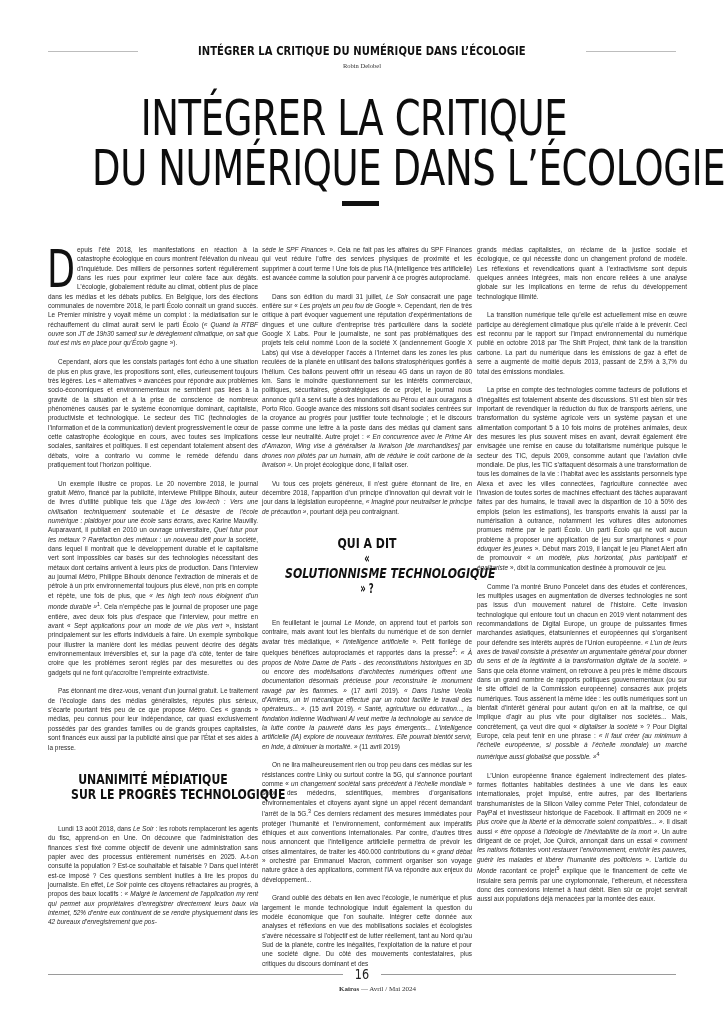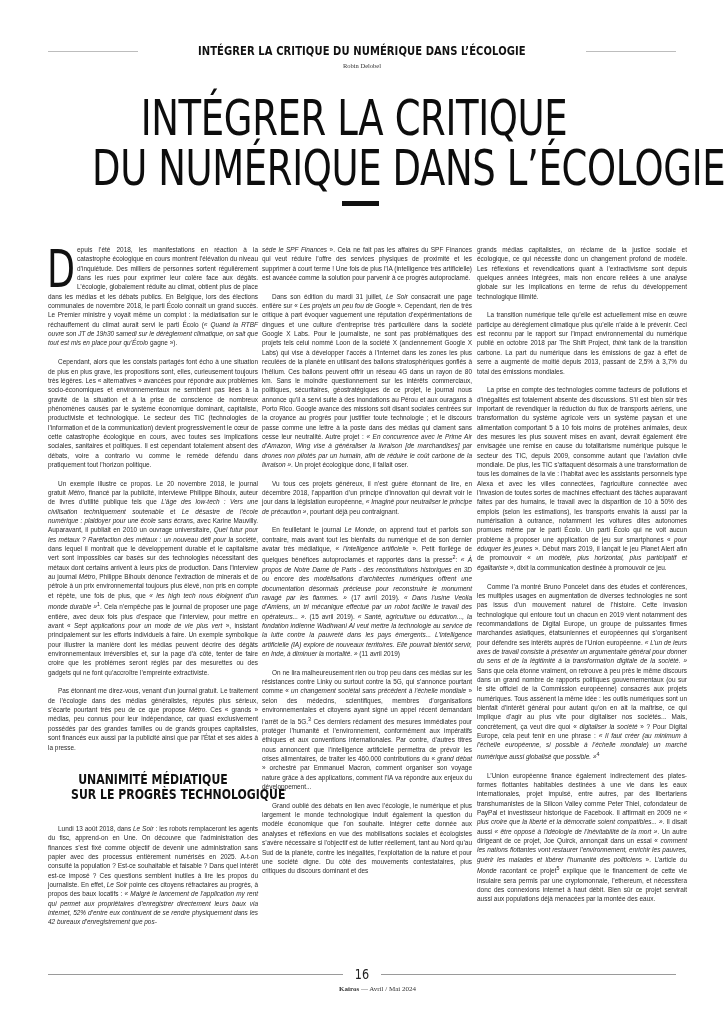--- a/index.html
+++ b/index.html
@@ -85,20 +85,24 @@
     <span>UNANIMITÉ MÉDIATIQUE</span>
     <span>SUR LE PROGRÈS TECHNOLOGIQUE</span>
   </h2>
   <p><span>Lundi 13 août 2018, dans </span><em>Le Soir</em><span> : les robots remplaceront les agents du fisc, apprend-on en Une. On découvre que l’administration des finances s’est fixé comme objectif de devenir une administration sans papier avec des processus entièrement numérisés en 2025. A-t-on consulté la population ? Est-ce souhaitable et faisable ? Dans quel intérêt est-ce imposé ? Ces questions semblent inutiles à lire les propos du journaliste. En effet, </span><em>Le Soir</em><span> pointe ces citoyens réfractaires au progrès, à propos des baux locatifs : </span><em>« Malgré le lancement de l’application my rent qui permet aux propriétaires d’enregistrer directement leurs baux via internet, 52% d’entre eux continuent de se rendre physiquement dans les 42 bureaux d’enregistrement que pos-</em></p>
 </div>
 
 <div class="col col2">
   <p class="noindent"><em>sède le SPF Finances</em><span> ». Cela ne fait pas les affaires du SPF Finances qui veut réduire l’offre des services physiques de proximité et les supprimer à court terme ! Une fois de plus l’IA (intelligence très artificielle) est avancée comme la solution pour parvenir à ce progrès autoproclamé.</span></p>
   <p><span>Dans son édition du mardi 31 juillet, </span><em>Le Soir</em><span> consacrait une page entière sur « </span><em>Les projets un peu fou de Google</em><span> ». Cependant, rien de très critique à part évoquer vaguement une réputation d’expérimentations de dingues et une culture d’entreprise très particulière dans la société Google X Labs. Pour le journaliste, ne sont pas problématiques des projets tels celui nommé Loon de la société X (anciennement Google X Labs) qui vise à développer l’accès à l’Internet dans les zones les plus reculées de la planète en utilisant des ballons stratosphériques gonflés à l’hélium. Ces ballons peuvent offrir un réseau 4G dans un rayon de 80 km. Sans le moindre questionnement sur les intérêts commerciaux, politiques, sécuritaires, géostratégiques de ce projet, le journal nous annonce qu’il a servi suite à des inondations au Pérou et aux ouragans à Porto Rico. Google avance des missions soit disant sociales centrées sur la croyance au progrès pour justifier toute technologie ; et le discours passe comme une lettre à la poste dans des médias qui clament sans cesse leur neutralité. Autre projet : </span><em>« En concurrence avec le Prime Air d’Amazon, Wing vise à généraliser la livraison [de marchandises] par drones non pilotés par un humain, afin de réduire le coût carbone de la livraison »</em><span>. Un projet écologique donc, il fallait oser.</span></p>
   <p><span>Vu tous ces projets généreux, il n’est guère étonnant de lire, en décembre 2018, l’apparition d’un principe d’innovation qui devrait voir le jour dans la législation européenne, </span><em>« Imaginé pour neutraliser le principe de précaution »</em><span>, pourtant déjà peu contraignant.</span></p>
+  <h2 class="subhead">
+    <span>QUI A DIT</span>
+    <span><span>« </span><em>SOLUTIONNISME TECHNOLOGIQUE</em><span> » ?</span></span>
+  </h2>
   <p><span>En feuilletant le journal </span><em>Le Monde</em><span>, on apprend tout et parfois son contraire, mais avant tout les bienfaits du numérique et de son dernier avatar très médiatique, « </span><em>l’intelligence artificielle</em><span> ». Petit florilège de quelques bénéfices autoproclamés et rapportés dans la presse</span><sup>2</sup><span>: </span><em>« À propos de Notre Dame de Paris - des reconstitutions historiques en 3D ou encore des modélisations d’architectes numériques offrent une documentation désormais précieuse pour reconstruire le monument ravagé par les flammes. »</em><span> (17 avril 2019). </span><em>« Dans l’usine Veolia d’Amiens, un tri mécanique effectué par un robot facilite le travail des opérateurs... »</em><span>. (15 avril 2019). </span><em>« Santé, agriculture ou éducation..., la fondation indienne Wadhwani AI veut mettre la technologie au service de la lutte contre la pauvreté dans les pays émergents... L’intelligence artificielle (IA) explore de nouveaux territoires. Elle pourrait bientôt servir, en Inde, à diminuer la mortalité. »</em><span> (11 avril 2019)</span></p>
   <p><span>On ne lira malheureusement rien ou trop peu dans ces médias sur les résistances contre Linky ou surtout contre la 5G, qui s’annonce pourtant comme « </span><em>un changement sociétal sans précédent à l’échelle  mondiale</em><span> » selon des médecins, scientifiques, membres d’organisations environnementales et citoyens ayant signé un appel récent demandant l’arrêt de la 5G.</span><sup>3</sup><span> Ces derniers réclament des mesures immédiates pour protéger l’humanité et l’environnement, conformément aux impératifs éthiques et aux conventions internationales. Par contre, d’autres titres nous annoncent que l’intelligence artificielle permettra de prévoir les crises alimentaires, de traiter les 460.000 contributions du « </span><em>grand débat</em><span> » orchestré par Emmanuel Macron, comment organiser son voyage nature grâce à des applications, comment l’IA va répondre aux enjeux du développement...</span></p>
   <p>Grand oublié des débats en lien avec l’écologie, le numérique et plus largement le monde technologique induit également la question du modèle économique que l’on souhaite. Intégrer cette donnée aux analyses et réflexions en vue des mobilisations sociales et écologistes s’avère nécessaire si l’objectif est de lutter réellement, tant au Nord qu’au Sud de la planète, contre les inégalités, l’exploitation de la nature et pour une société digne. Du côté des mouvements contestataires, plus critiques du discours dominant et des</p>
 </div>
 
 <div class="col col3">
   <p class="noindent">grands médias capitalistes, on réclame de la justice sociale et écologique, ce qui nécessite donc un changement profond de modèle. Les réflexions et revendications quant à l’extractivisme sont depuis quelques années intégrées, mais non encore reliées à une analyse globale sur les implications en terme de refus du développement technologique illimité.</p>
   <p><span>La transition numérique telle qu’elle est actuellement mise en œuvre participe au dérèglement climatique plus qu’elle n’aide à le prévenir. Ceci est reconnu par le rapport sur l’impact environnemental du numérique publié en octobre 2018 par The Shift Project, </span><em>think</em><span> tank de la transition carbone. La part du numérique dans les émissions de gaz à effet de serre a augmenté de moitié depuis 2013, passant de 2,5% à 3,7% du total des émissions mondiales.</span></p>
   <p><span>La prise en compte des technologies comme facteurs de pollutions et d’inégalités est totalement absente des discussions. S’il est bien sûr très important de revendiquer la réduction du flux de transports aériens, une transformation du système agricole vers un système paysan et une alimentation comportant 5 à 10 fois moins de protéines animales, deux des mesures les plus souvent mises en avant, devrait également être envisagée une remise en cause du totalitarisme numérique puisque le secteur des TIC, depuis 2009, consomme autant que l’aviation civile mondiale. De plus, les TIC s’attaquent désormais à une transformation de tous les domaines de la vie : l’habitat avec les assistants personnels type Alexa et avec les villes connectées, l’agriculture connectée avec l’invasion de toutes sortes de machines effectuant des tâches auparavant faites par des humains, le travail avec la disparition de 10 à 50% des emplois (selon les estimations), les transports envahis là aussi par la numérisation à outrance, notamment les voitures dites autonomes promues même par le parti Écolo. Un parti Écolo qui ne voit aucun problème à proposer une application de jeu sur smartphones « </span><em>pour éduquer les jeunes</em><span> ». Début mars 2019, il lançait le jeu Planet Alert afin de promouvoir « </span><em>un modèle, plus horizontal, plus participatif et égalitariste</em><span> », dixit la communication destinée à promouvoir ce jeu.</span></p>
   <p><span>Comme l’a montré Bruno Poncelet dans des études et conférences, les multiples usages en augmentation de diverses technologies ne sont pas issus d’un mouvement naturel de l’histoire. Cette invasion technologique qui entoure tout un chacun en 2019 vient notamment des recommandations de Digital Europe, un groupe de puissantes firmes marchandes asiatiques, étatsuniennes et européennes qui s’organisent pour défendre ses intérêts auprès de l’Union européenne. </span><em>« L’un de leurs axes de travail consiste à présenter un argumentaire général pour donner du sens et de la légitimité à la transformation digitale de la société. »</em><span> Sans que cela étonne vraiment, on retrouve à peu près le même discours dans un grand nombre de rapports politiques gouvernementaux (ou sur le site officiel de la Commission européenne) consacrés aux projets numériques. Tous assènent la même idée : les outils numériques sont un bienfait d’intérêt général pour autant qu’on en ait la maîtrise, ce qui implique d’agir au plus vite pour digitaliser nos sociétés... Mais, concrètement, ça veut dire quoi « </span><em>digitaliser la société</em><span> » ? Pour Digital Europe, cela peut tenir en une phrase : </span><em>« Il faut créer (au minimum à l’échelle européenne, si possible à l’échelle mondiale) un marché numérique aussi globalisé que possible. »</em><sup>4</sup></p>

